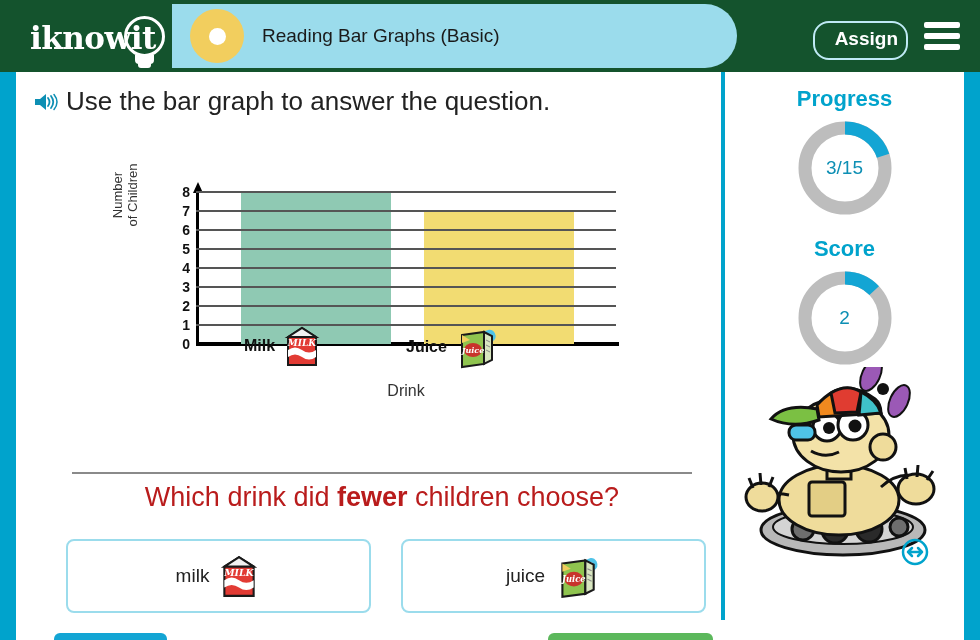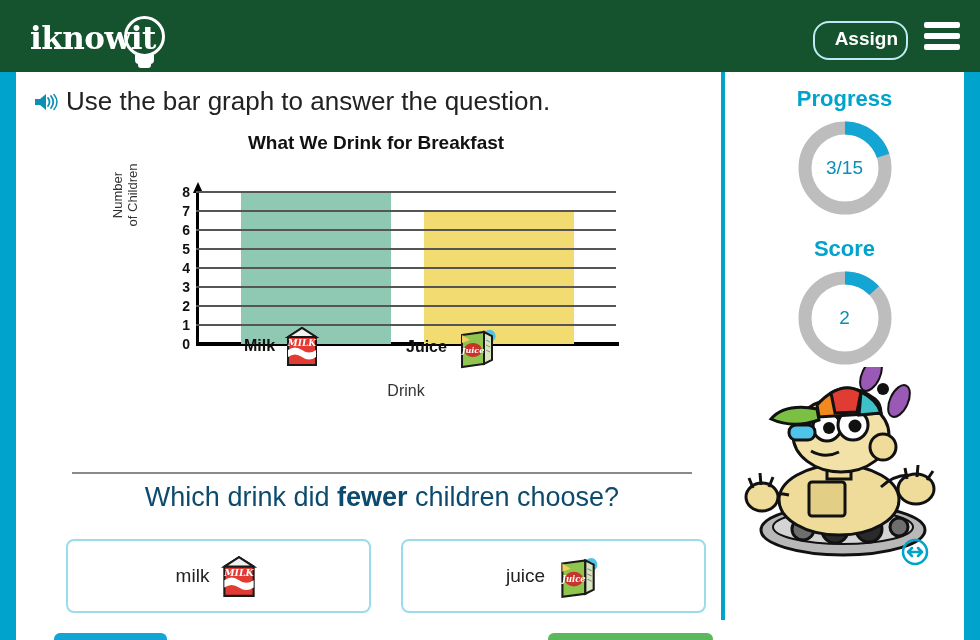--- a/index.html
+++ b/index.html
@@ -219,21 +219,21 @@
   .juice-icon { flex: 0 0 auto; margin-left: 6px; }
 
   
   .hrule {
     position: absolute; left: 56px; top: 400px;
     width: 620px; height: 2px; background: #8a8a8a;
   }
   .question {
     position: absolute; left: 56px; top: 410px;
     width: 620px; text-align: center;
-    font-size: 27px; color: #0c4a6e;
+    font-size: 27px; color: #b91c1c;
     font-family: "Liberation Sans", sans-serif;
   }
   .question b { font-weight: bold; }
 
   
   .choices {
     position: absolute; left: 50px; top: 467px;
     width: 640px; height: 78px;
     display: flex; justify-content: space-between;
   }
@@ -311,20 +311,26 @@
 
   <div class="header">
 
     <div class="logo-wrap">
       <div class="logo-text">iknowit</div>
       <div class="bulb"></div>
       <div class="bulb-base"></div>
       <div class="bulb-base2"></div>
     </div>
 
+    <div class="title-pill">
+      <div class="title-dot">
+        <div class="title-dot-inner"></div>
+      </div>
+      <div class="title-text">Reading Bar Graphs (Basic)</div>
+    </div>
 
     <button class="assign-btn">Assign</button>
 
     <div class="hamburger">
       <span></span>
         <span></span>
         <span></span>
     </div>
   </div>
 
@@ -338,21 +344,20 @@
         <svg class="speaker-icon" viewBox="0 0 26 26">
           <path d="M3 10 h5 l6 -5 v16 l-6 -5 h-5 z" fill="#0D8FB4"></path>
           <path d="M16 9 q3 4 0 8" stroke="#0D8FB4" stroke-width="1.8" fill="none" stroke-linecap="round"></path>
           <path d="M19 7 q4.5 6 0 12" stroke="#0D8FB4" stroke-width="1.8" fill="none" stroke-linecap="round"></path>
           <path d="M22 5.5 q6 7.5 0 15" stroke="#0D8FB4" stroke-width="1.5" fill="none" stroke-linecap="round"></path>
         </svg>
         <div class="instruction-text">Use the bar graph to answer the question.</div>
       </div>
 
       <div class="chart-area">
-        <div class="chart-title">What We Drink for Breakfast</div>
 
         <div class="ylabel">
           <div>Number</div>
           <div>of Children</div>
         </div>
 
         <div class="plot">
           <div class="axis-y-arrow"></div>
           <div class="axis-y"></div>
           <div class="axis-x"></div>

